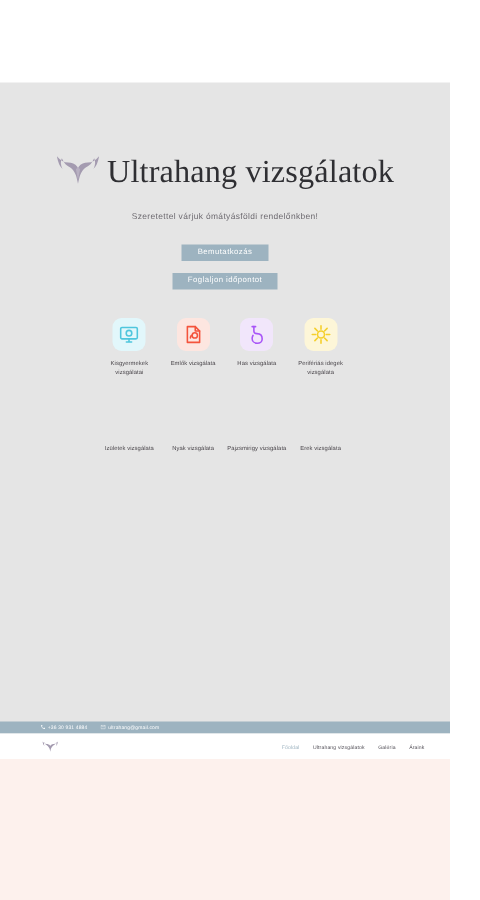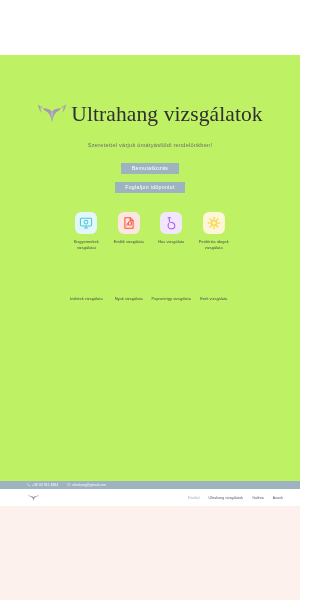--- a/index.html
+++ b/index.html
@@ -6,21 +6,21 @@
   * { margin:0; padding:0; box-sizing:border-box; }
   html, body {
     width:300px; height:600px;
     font-family:"Liberation Sans", sans-serif;
     background:#ffffff;
     overflow:hidden;
   }
   #page {
     position:relative;
     width:300px; height:600px;
-    background:#bef264;
+    background:#e5e5e5;
     padding-left:30px;
   }
   
   .top-strip {
     position:absolute; top:0; left:0;
     width:300px; height:55px;
     background:#ffffff;
   }
   
   .hero {

